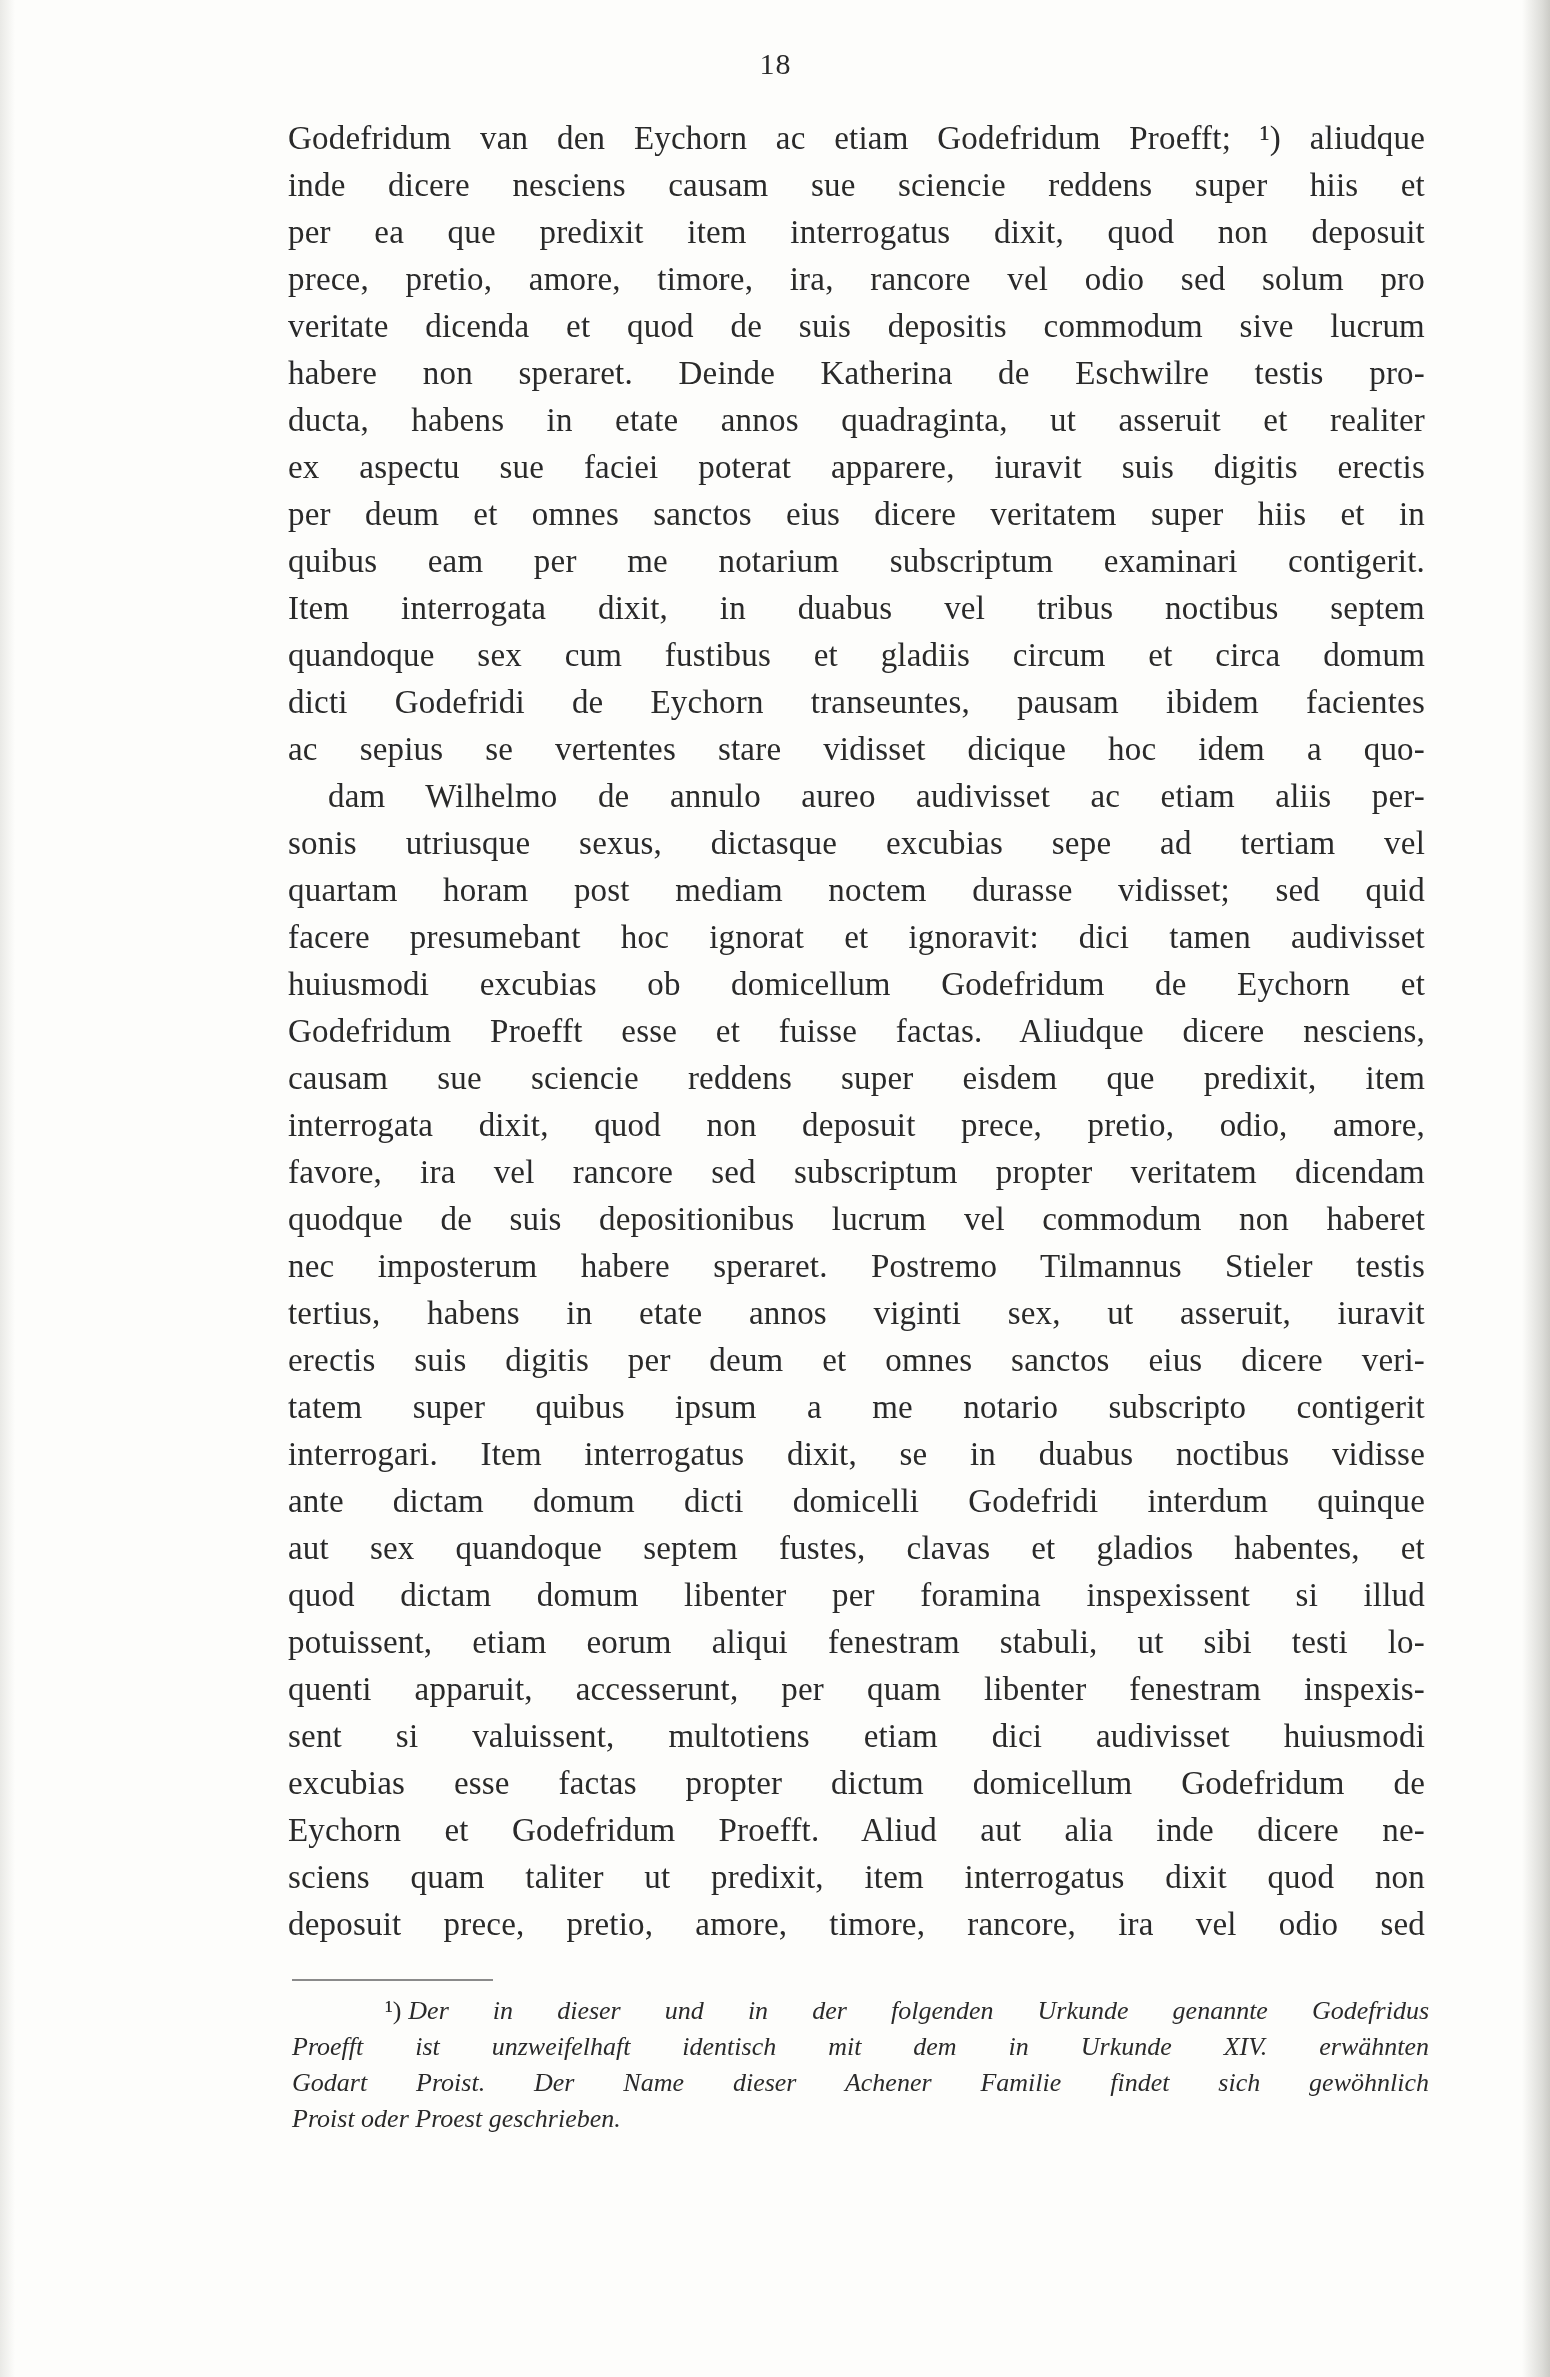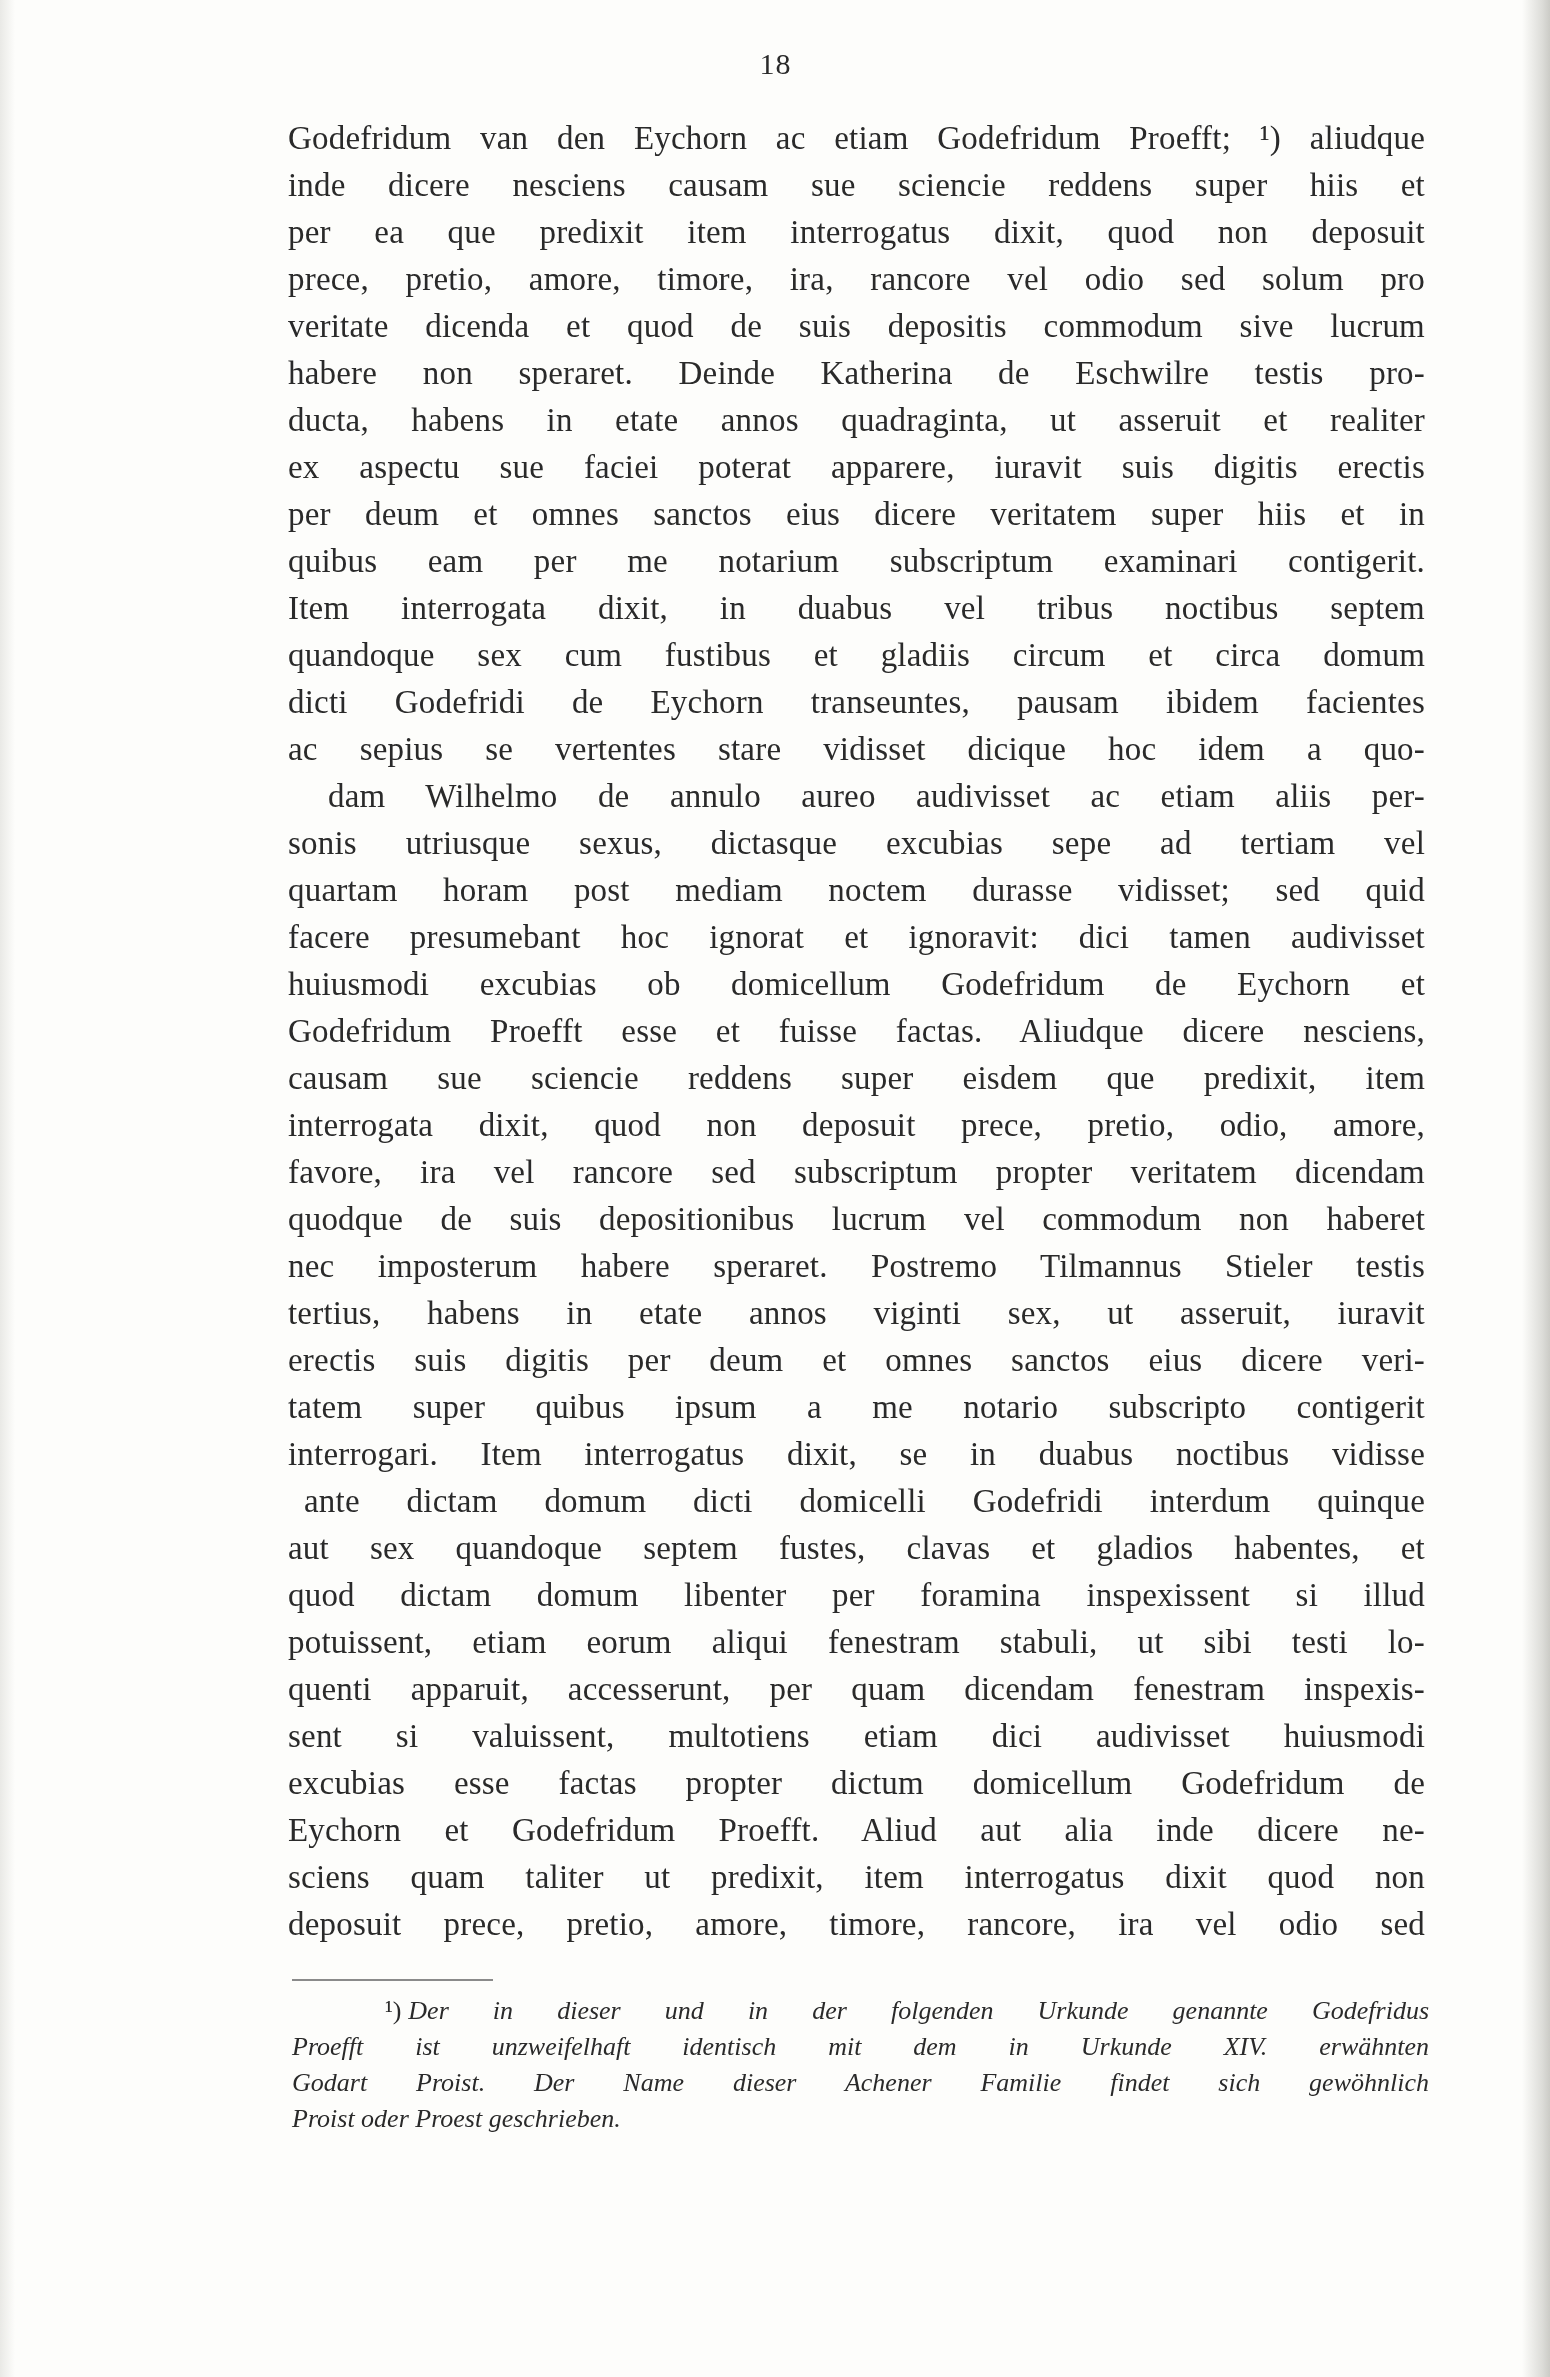--- a/index.html
+++ b/index.html
@@ -54,25 +54,25 @@
     <div class="line" style="height: 47px; line-height: 47px;">Godefridum Proefft esse et fuisse factas. Aliudque dicere nesciens,</div>
     <div class="line" style="height: 47px; line-height: 47px;">causam sue sciencie reddens super eisdem que predixit, item</div>
     <div class="line" style="height: 47px; line-height: 47px;">interrogata dixit, quod non deposuit prece, pretio, odio, amore,</div>
     <div class="line" style="height: 47px; line-height: 47px;">favore, ira vel rancore sed subscriptum propter veritatem dicendam</div>
     <div class="line" style="height: 47px; line-height: 47px;">quodque de suis depositionibus lucrum vel commodum non haberet</div>
     <div class="line" style="height: 47px; line-height: 47px;">nec imposterum habere speraret. Postremo Tilmannus Stieler testis</div>
     <div class="line" style="height: 47px; line-height: 47px;">tertius, habens in etate annos viginti sex, ut asseruit, iuravit</div>
     <div class="line" style="height: 47px; line-height: 47px;">erectis suis digitis per deum et omnes sanctos eius dicere veri-</div>
     <div class="line" style="height: 47px; line-height: 47px;">tatem super quibus ipsum a me notario subscripto contigerit</div>
     <div class="line" style="height: 47px; line-height: 47px;">interrogari. Item interrogatus dixit, se in duabus noctibus vidisse</div>
-    <div class="line" style="height: 47px; line-height: 47px; margin-left: 16px;">ante dictam domum dicti domicelli Godefridi interdum quinque</div>
+    <div class="line" style="height: 47px; line-height: 47px;">ante dictam domum dicti domicelli Godefridi interdum quinque</div>
     <div class="line" style="height: 47px; line-height: 47px;">aut sex quandoque septem fustes, clavas et gladios habentes, et</div>
     <div class="line" style="height: 47px; line-height: 47px;">quod dictam domum libenter per foramina inspexissent si illud</div>
     <div class="line" style="height: 47px; line-height: 47px;">potuissent, etiam eorum aliqui fenestram stabuli, ut sibi testi lo-</div>
-    <div class="line" style="height: 47px; line-height: 47px;">quenti apparuit, accesserunt, per quam dicendam fenestram inspexis-</div>
+    <div class="line" style="height: 47px; line-height: 47px;">quenti apparuit, accesserunt, per quam libenter fenestram inspexis-</div>
     <div class="line" style="height: 47px; line-height: 47px;">sent si valuissent, multotiens etiam dici audivisset huiusmodi</div>
     <div class="line" style="height: 47px; line-height: 47px;">excubias esse factas propter dictum domicellum Godefridum de</div>
     <div class="line" style="height: 47px; line-height: 47px;">Eychorn et Godefridum Proefft. Aliud aut alia inde dicere ne-</div>
     <div class="line" style="height: 47px; line-height: 47px;">sciens quam taliter ut predixit, item interrogatus dixit quod non</div>
     <div class="line" style="height: 47px; line-height: 47px;">deposuit prece, pretio, amore, timore, rancore, ira vel odio sed</div>
   </div>
 
 <div class="footnote-rule"></div>
 
 <div class="footnotes">

